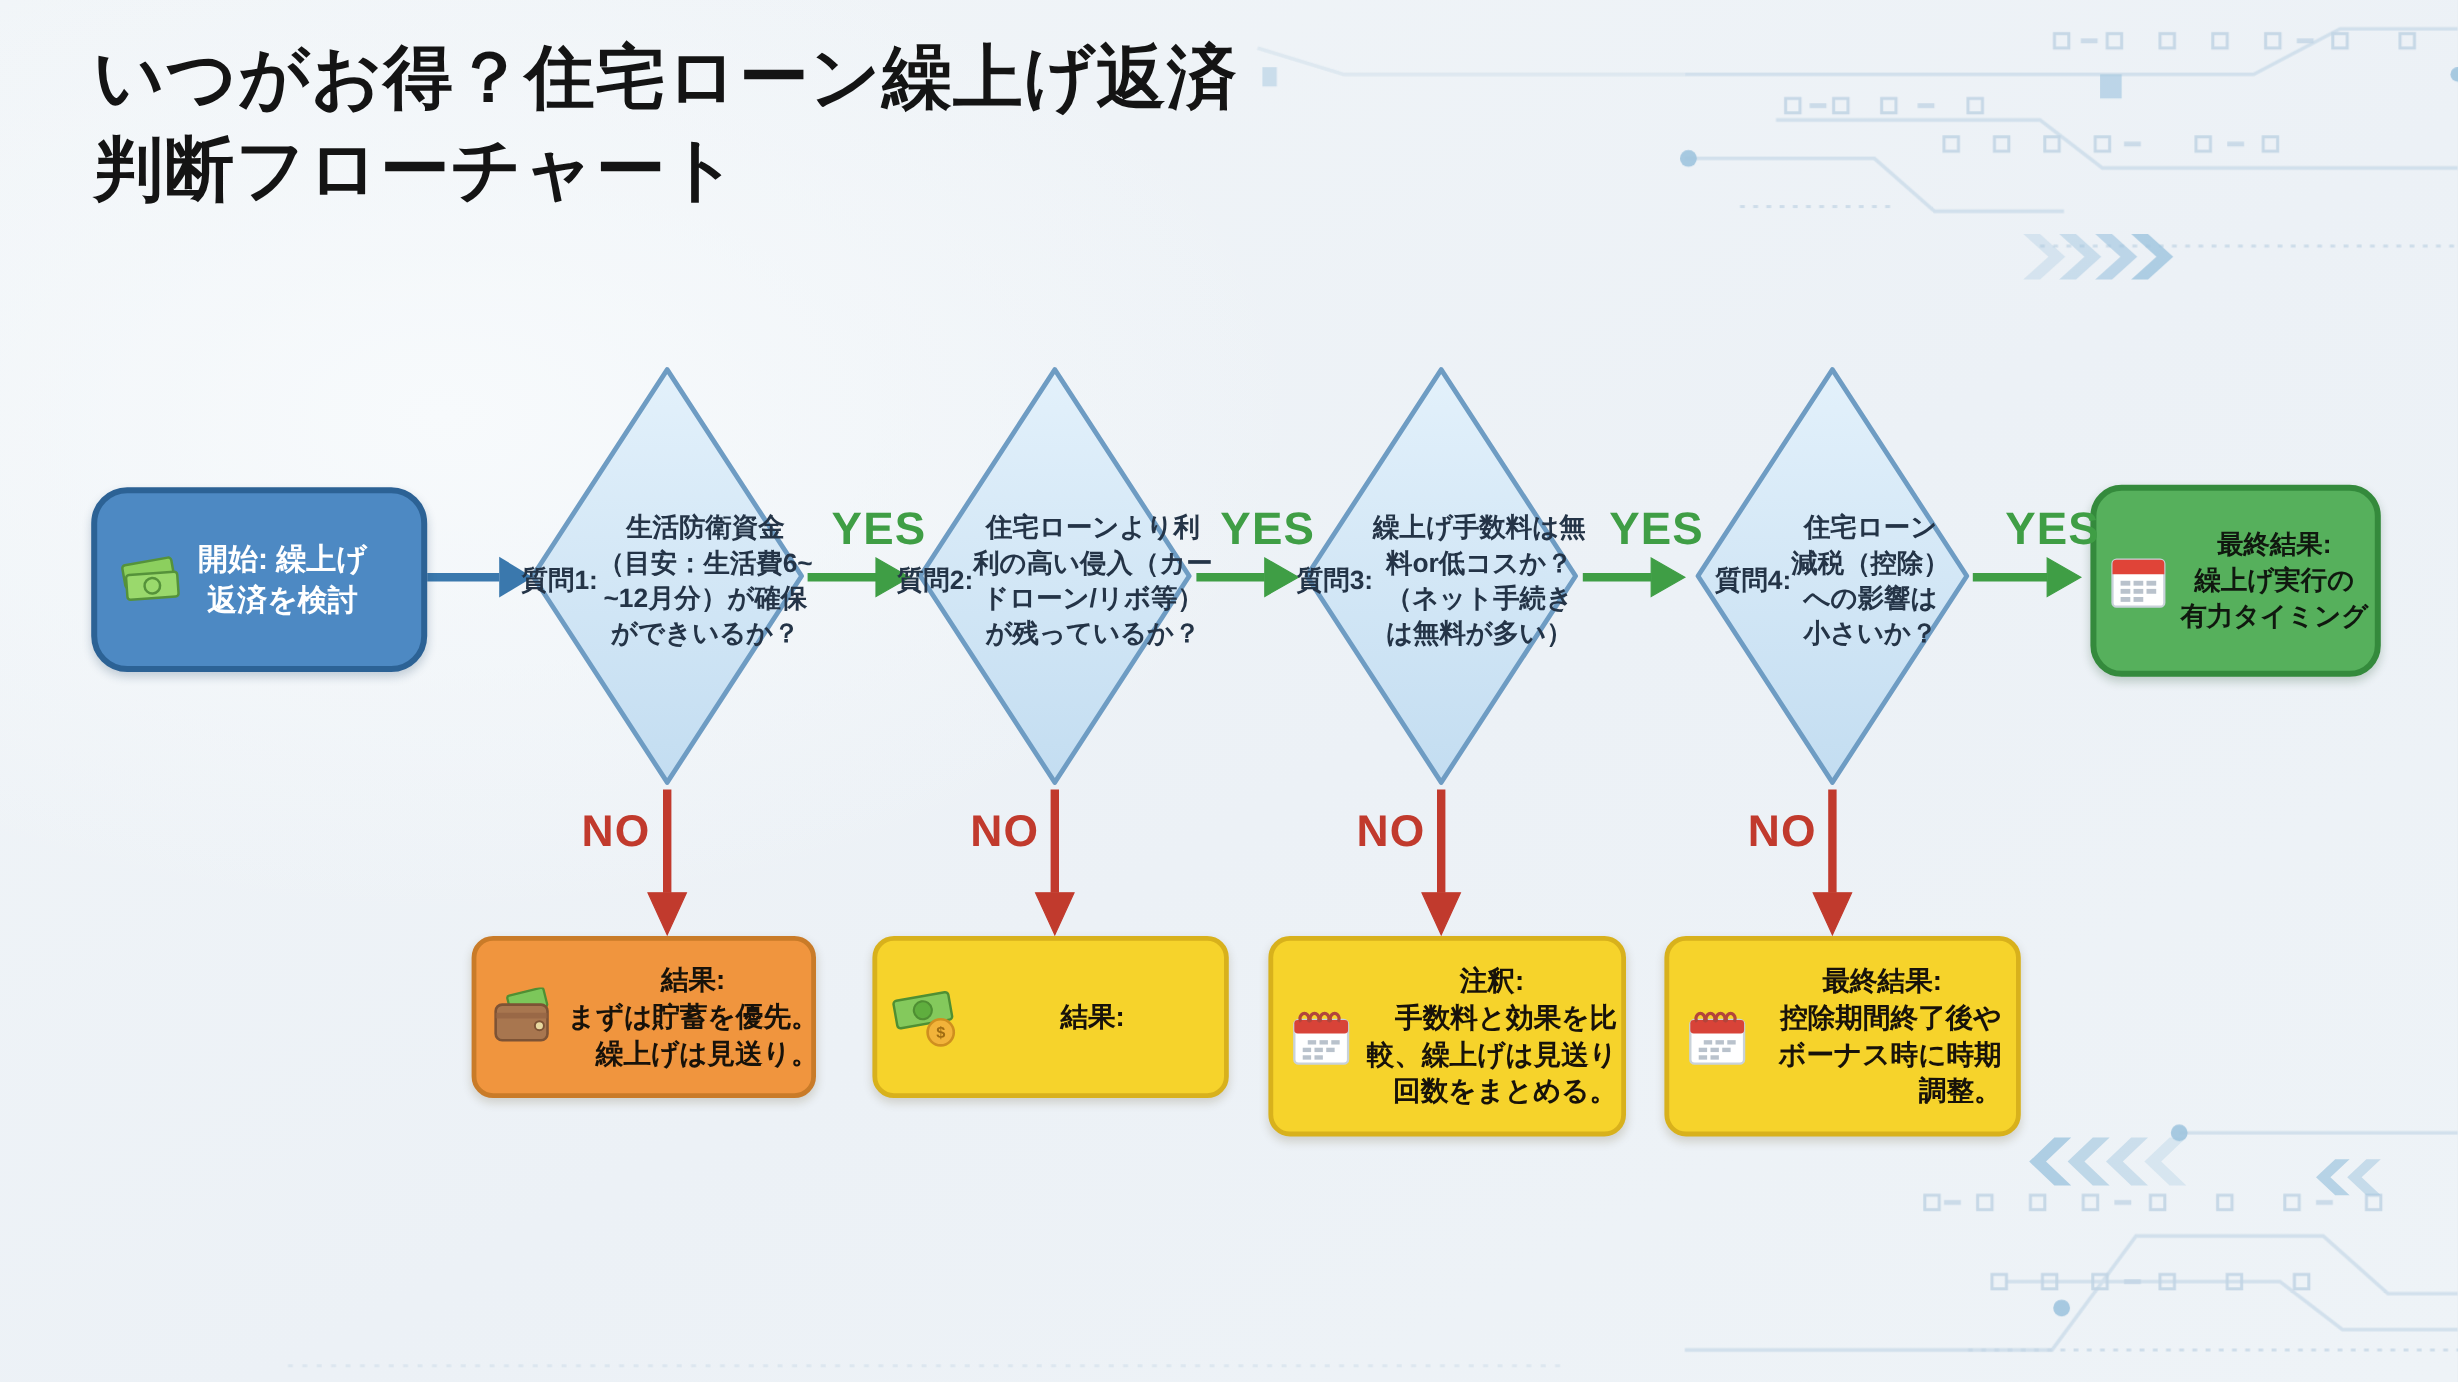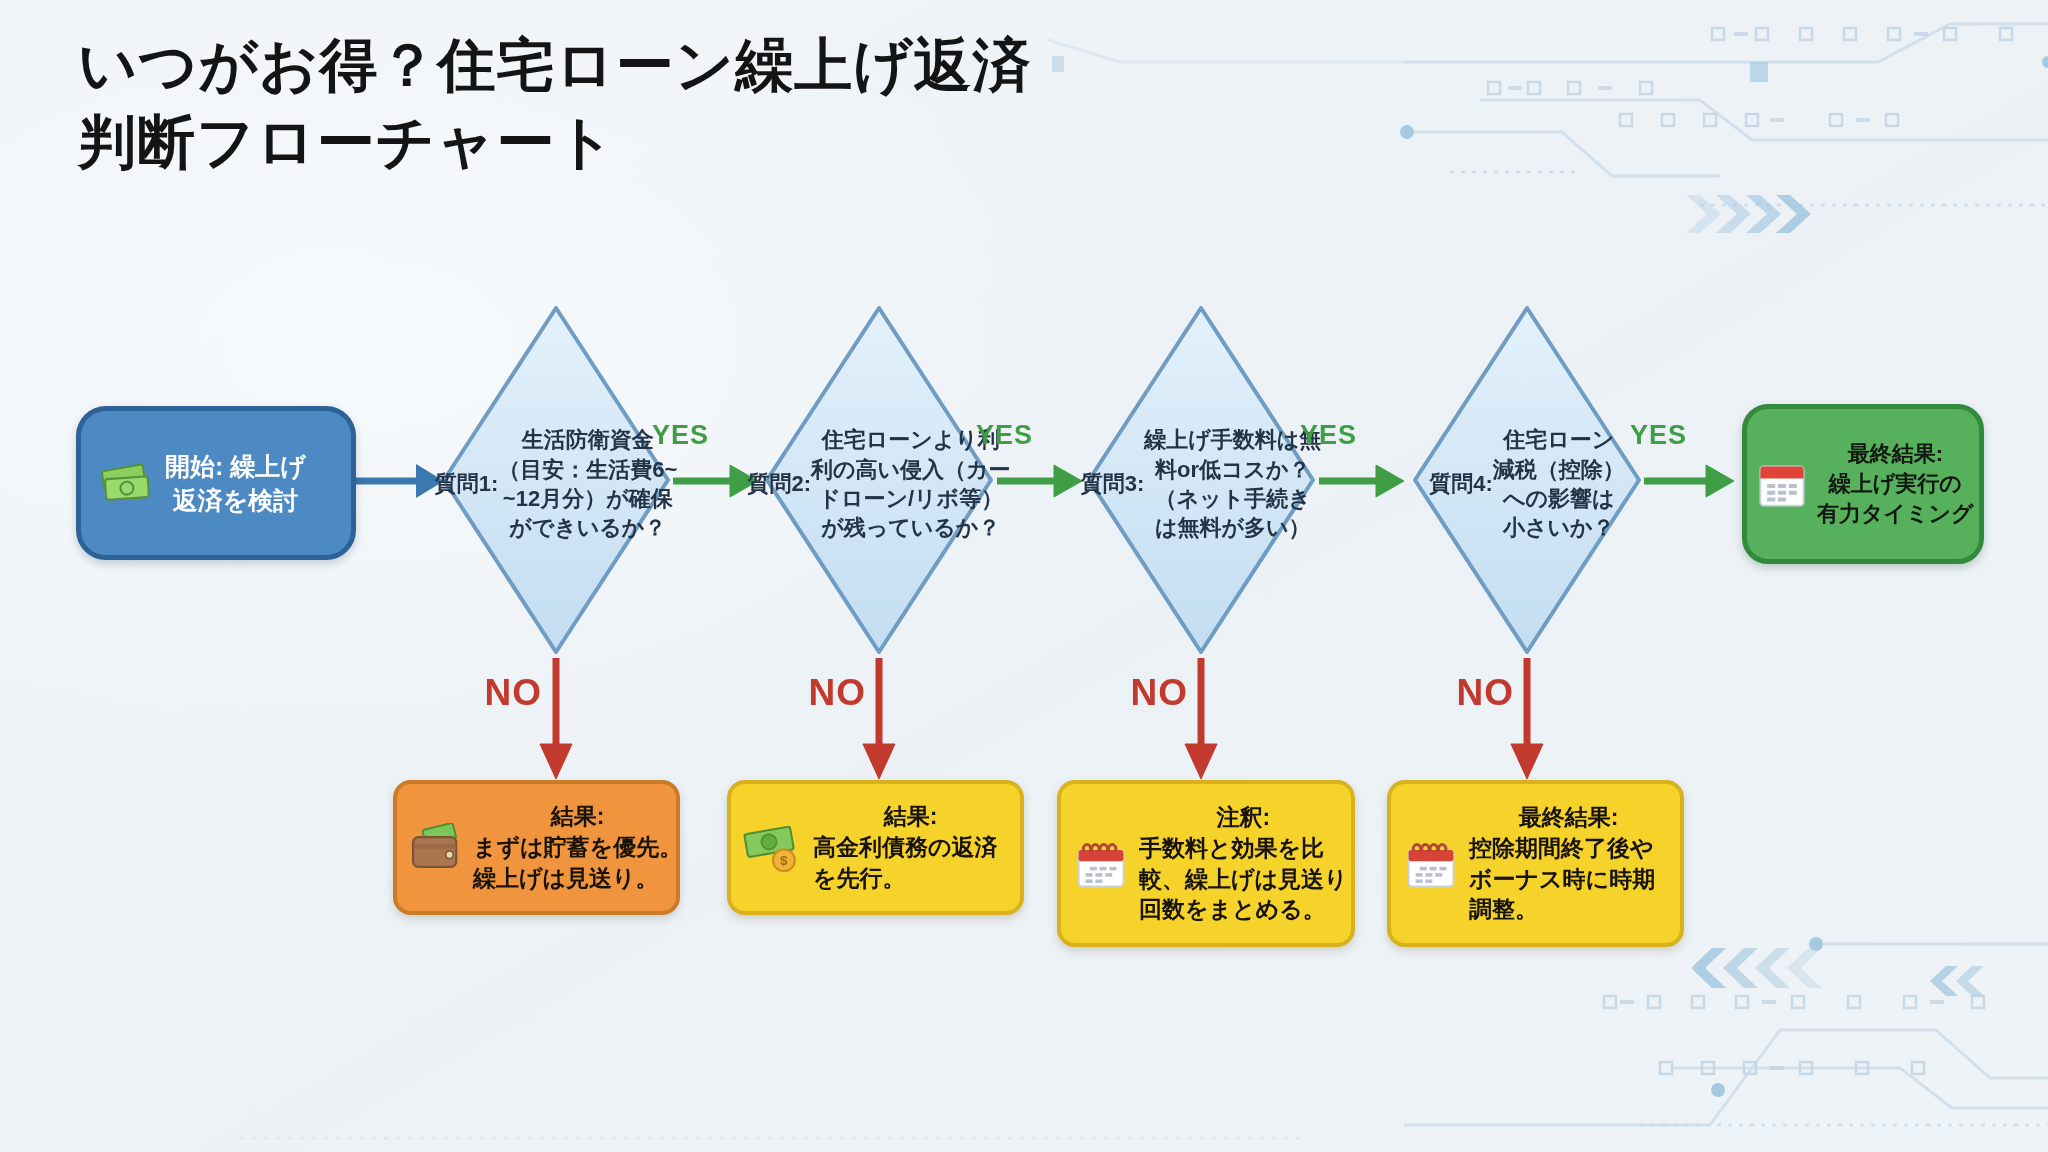--- a/index.html
+++ b/index.html
@@ -43,34 +43,34 @@
 
   .result {
     position:absolute; border-radius:18px;
     display:flex; align-items:center; gap:10px; padding:8px 12px;
     box-shadow:0 4px 8px rgba(80,60,10,.18);
   }
   .result.orange { background:#f0953e; border:4px solid #c97b28; }
   .result.yellow { background:#f6d32b; border:4px solid #d8b11c; }
   .rtext { flex:1; color:#17120a; font-weight:bold; font-size:23px; line-height:1.34; }
   .rtitle { display:block; text-align:center; }
-  .rbody  { display:block; text-align:left; white-space:pre; }
+  .rbody  { display:block; text-align:right; white-space:pre; }
 
   .end-node {
     left:1742px; top:404px; width:242px; height:160px;
     background:#56b05c; border:5px solid #348a3c; border-radius:26px;
     display:flex; align-items:center; gap:8px; padding:0 8px;
     box-shadow:0 4px 8px rgba(20,70,30,.22);
   }
   .etext { flex:1; color:#10180f; font-weight:bold; font-size:22px; line-height:1.36; text-align:center; }
   .etitle { display:block; }
   .ebody  { display:block; white-space:pre; }
 
   .label { position:absolute; font-weight:bold; }
-  .yes-label { width:120px; text-align:left; font-size:27px; color:#3f9e45; letter-spacing:1px; }
+  .yes-label { width:120px; text-align:right; font-size:38px; color:#3f9e45; letter-spacing:1px; }
   .no-label  { width:100px; text-align:right;  font-size:37px; color:#c13a2d; letter-spacing:1px; }
 
   .icon-svg { flex:0 0 auto; }
 </style>
 </head>
 <body>
 
 <div class="canvas">
 
   <svg class="layer decor" viewBox="0 0 2048 1152">
@@ -341,22 +341,20 @@
     <svg class="icon-svg" width="60" height="52" viewBox="0 0 44 38">
       <g transform="rotate(-10 19 14)">
         <rect x="2" y="6" width="34" height="17" rx="2" fill="#84c95c" stroke="#4f8f33" stroke-width="1.5"></rect>
         <circle cx="19" cy="14.5" r="5.5" fill="#5fae3e" stroke="#4f8f33" stroke-width="1.3"></circle>
       </g>
       <circle cx="30" cy="28" r="8" fill="#f2b33a" stroke="#cf8f1f" stroke-width="1.6"></circle>
       <text x="30" y="31.6" font-size="10" text-anchor="middle" fill="#a06c12" font-weight="bold" font-family="Liberation Sans, sans-serif">$</text>
     </svg>
     <div class="rtext">
       <span class="rtitle">結果:</span>
-      <span class="rbody">高金利債務の返済
-を先行。</span>
     </div>
   </div>
 
   <div class="node result yellow" style="left:1057px; top:780px; width:298px; height:167px;">
     <svg class="icon-svg" width="56" height="56" viewBox="0 0 40 40">
       <rect x="4" y="10" width="32" height="26" rx="2.5" fill="#ffffff" stroke="#c9d2da" stroke-width="1.4"></rect>
       <rect x="4" y="10" width="32" height="8" rx="2" fill="#d84338"></rect>
       <g stroke="#b2453c" stroke-width="2" fill="none">
         <path d="M8,11 a2.6,3 0 1 1 4,0"></path>
           <path d="M14,11 a2.6,3 0 1 1 4,0"></path>

